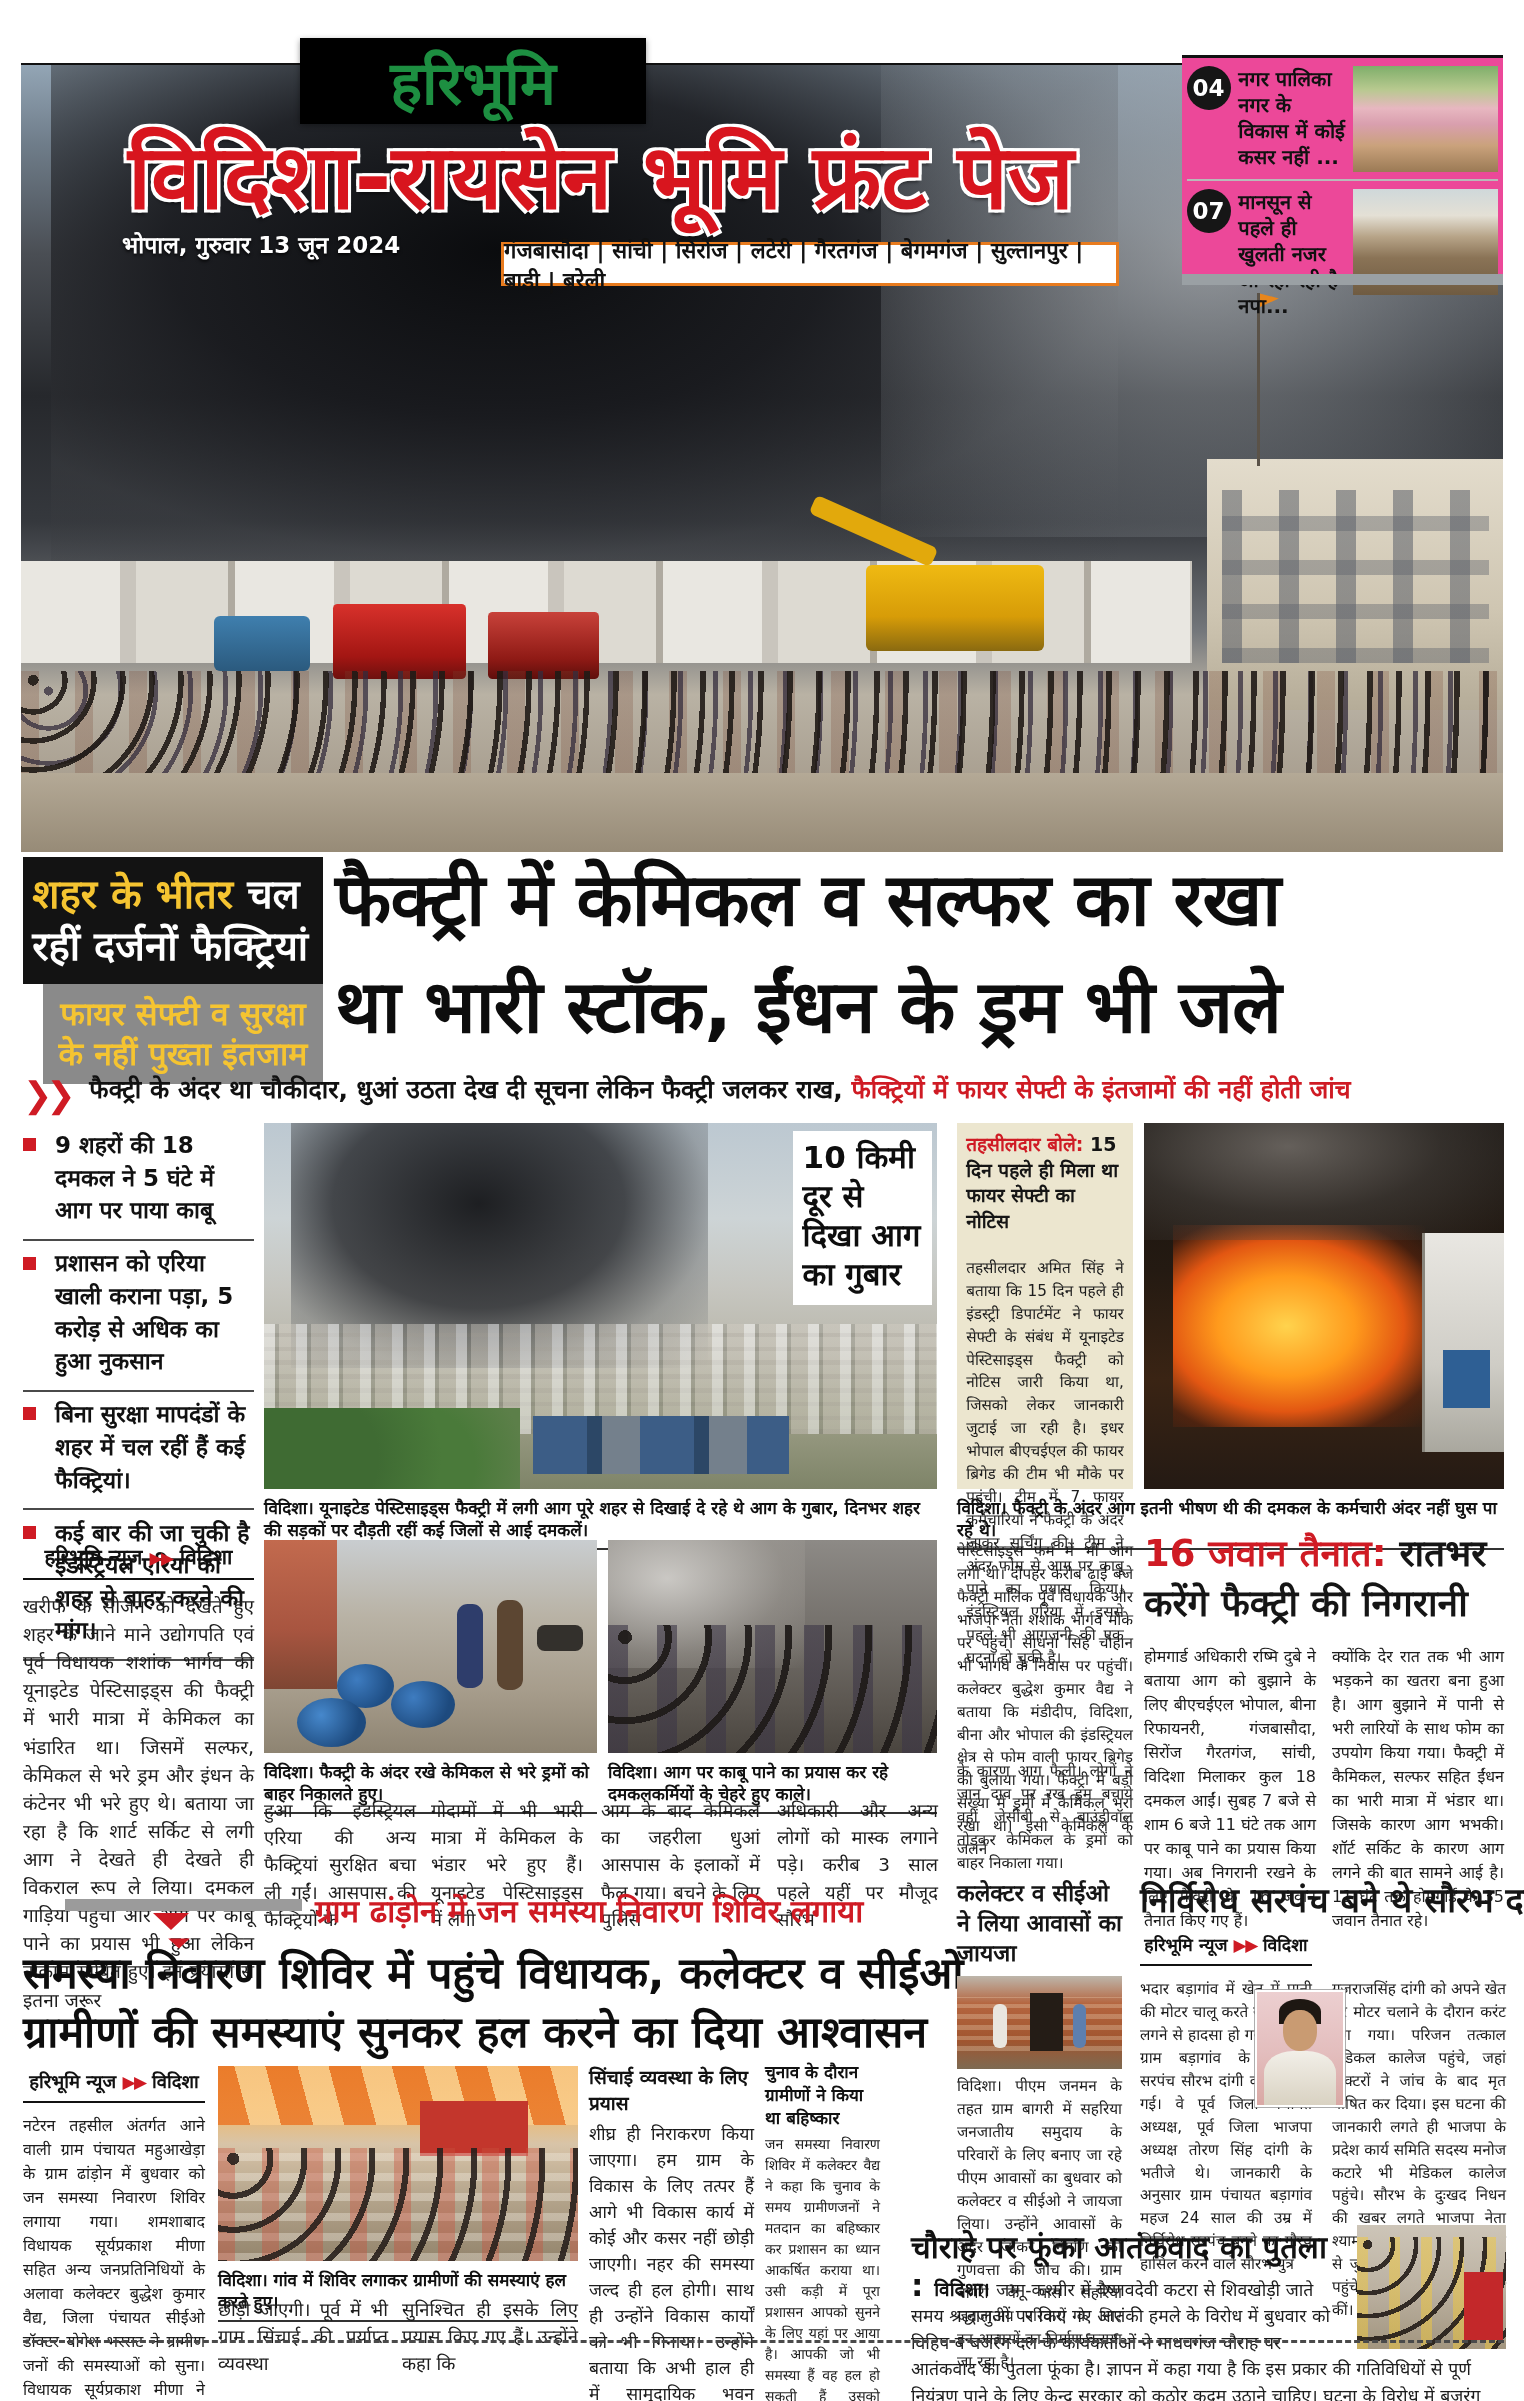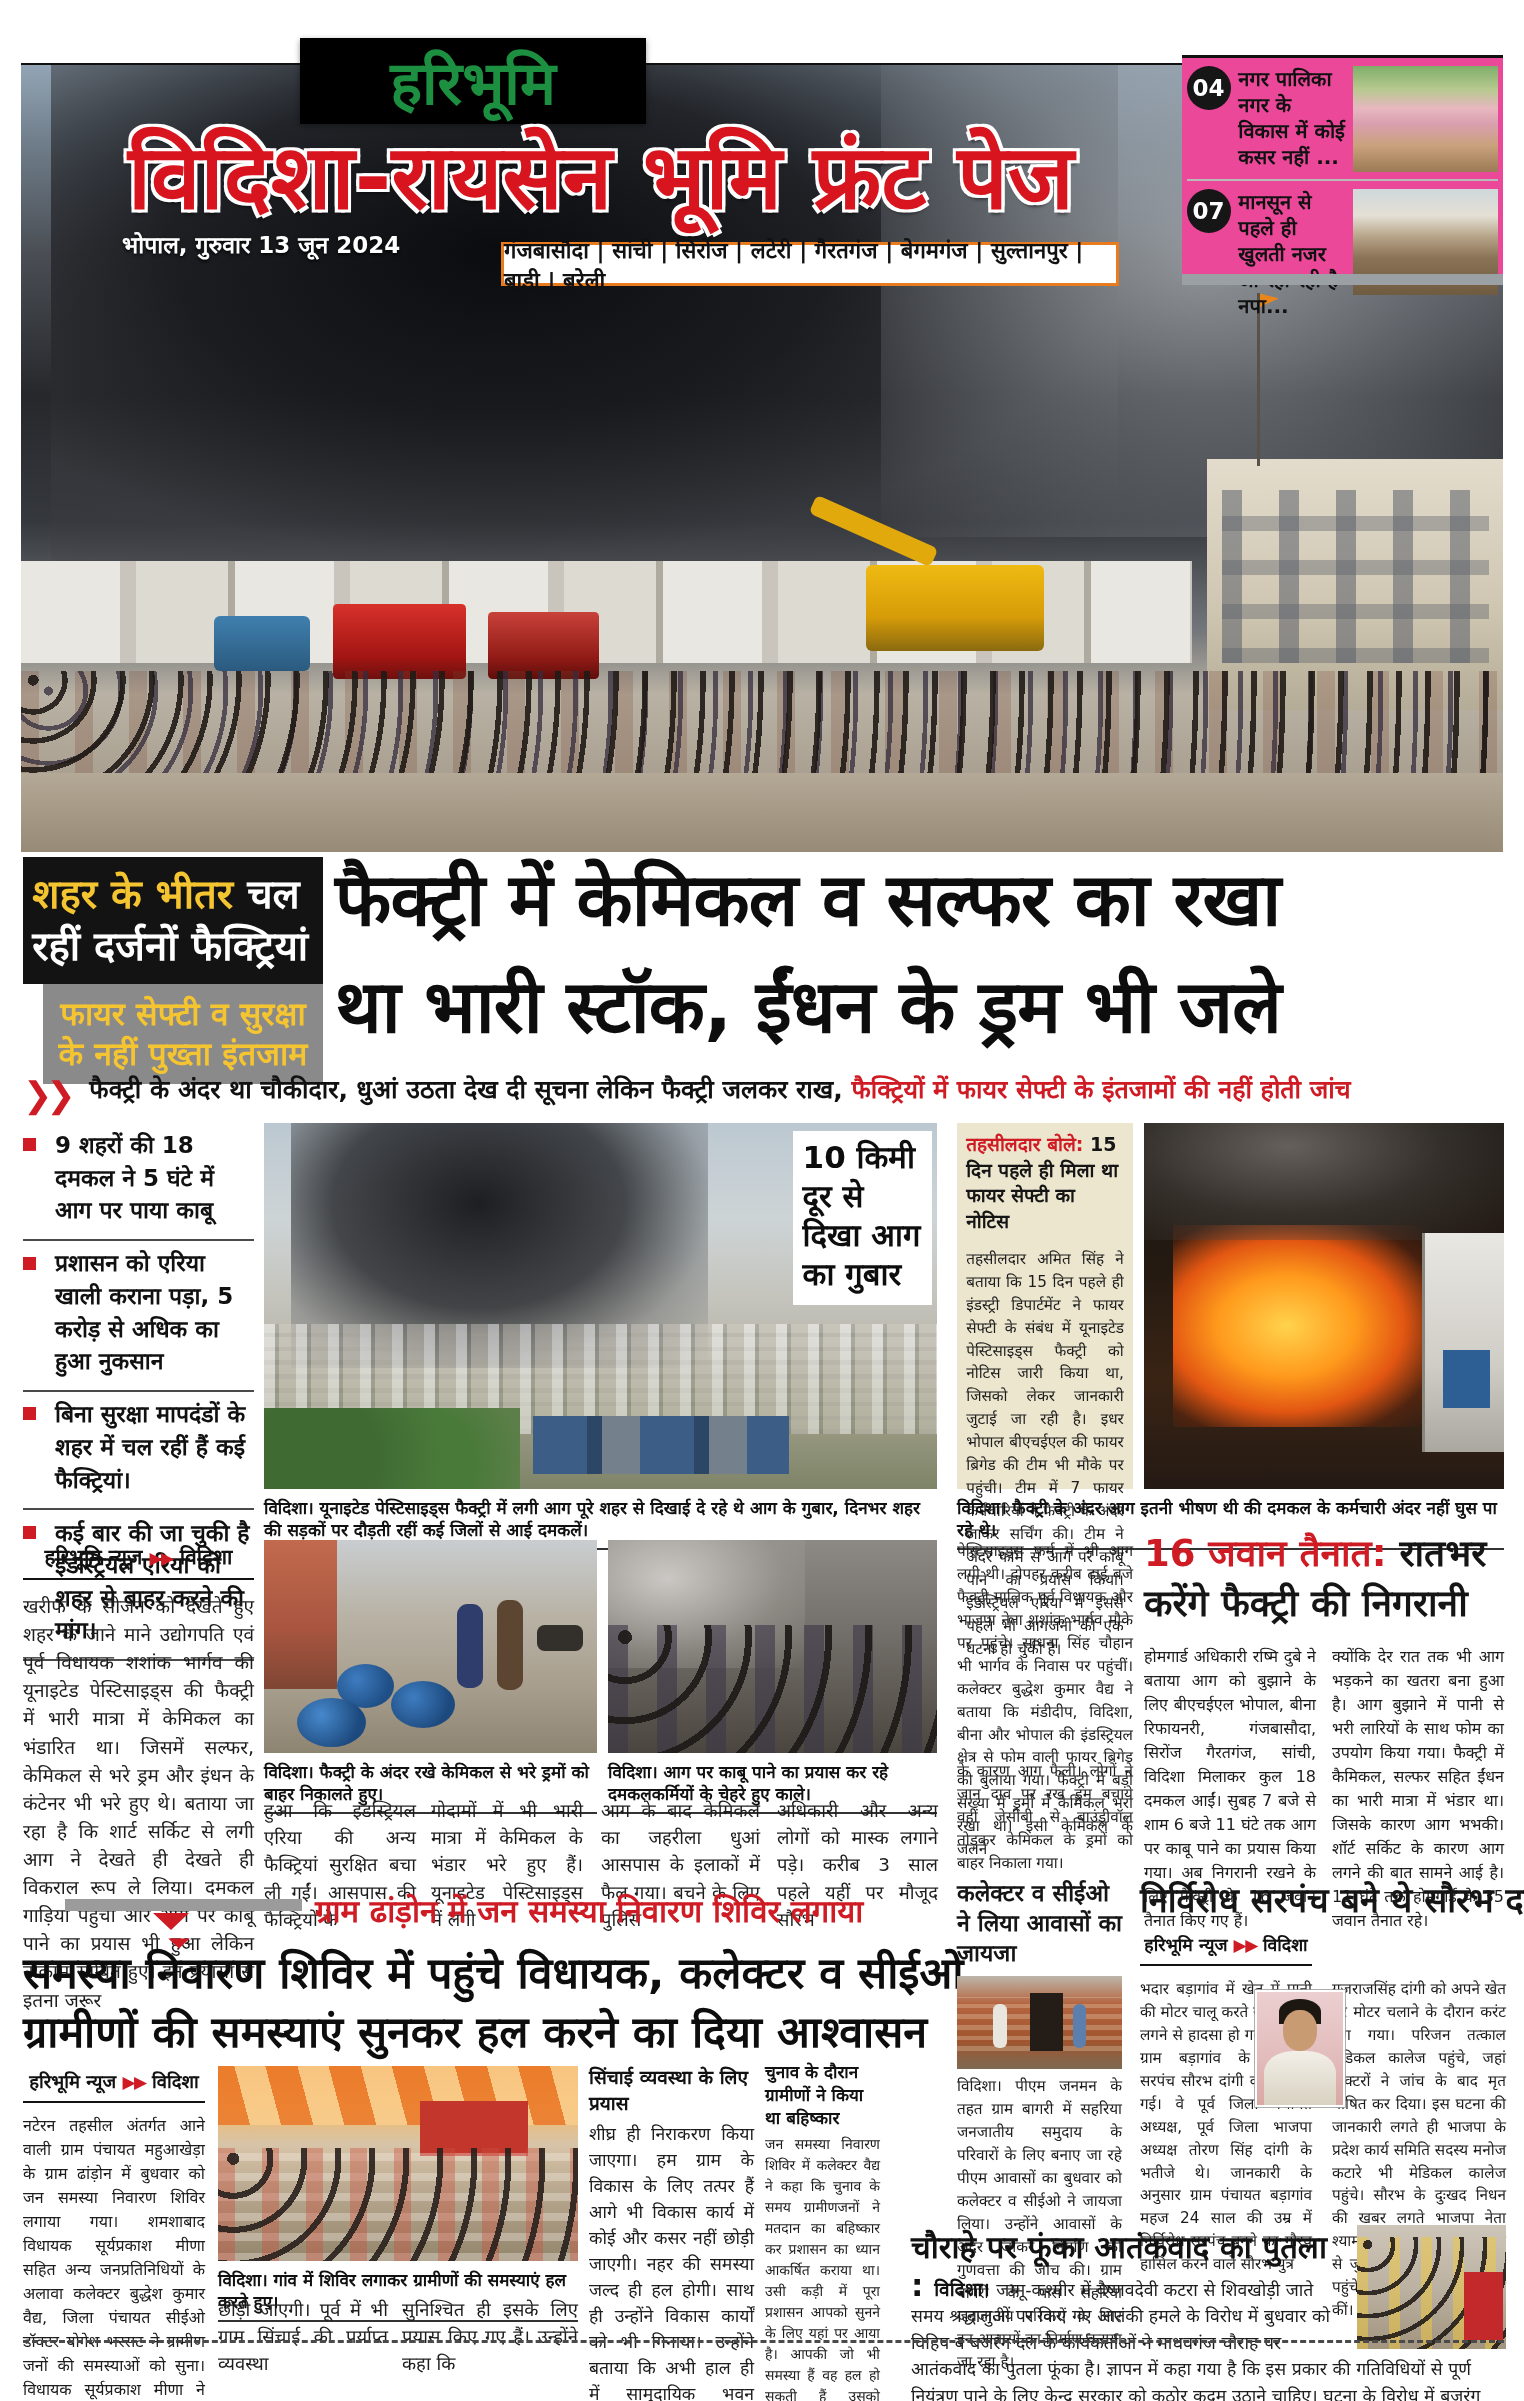--- a/index.html
+++ b/index.html
@@ -124,21 +124,21 @@
   <div class="abs" style="left:0;top:55%;width:100%;height:30%;background:repeating-linear-gradient(90deg,rgba(255,255,255,.5) 0 10.7px,rgba(140,140,130,.35) 10.7px 15.3px,rgba(210,205,195,.45) 15.3px 32px),repeating-linear-gradient(0deg,rgba(120,115,105,.25) 0 4.6px,rgba(0,0,0,0) 4.6px 13.8px);"></div>
   <div class="abs" style="left:0;top:78%;width:38%;height:22%;background:radial-gradient(circle at 20% 60%,#3f6b33 0 30%,rgba(0,0,0,0) 60%),radial-gradient(circle at 60% 70%,#4a7a3a 0 35%,rgba(0,0,0,0) 65%),#5c7f49;"></div>
   <div class="abs" style="left:40%;top:80%;width:38%;height:16%;background:repeating-linear-gradient(90deg,#3c5d86 0 54px,#2c4766 54px 69px,#74808c 69px 107px);"></div>
   <div class="abs" style="right:4.6px;top:7.7px;width:139px;height:174px;background:#fff;padding:7.7px 9.2px;box-sizing:border-box;">
     <div style="font-size:31px;font-weight:800;color:#0d0d0d;line-height:1.25;">10 किमी दूर से दिखा आग का गुबार</div>
   </div>
 </div>
 <div class="abs caption" style="left:264px;top:1492px;width:673px;">विदिशा। यूनाइटेड पेस्टिसाइड्स फैक्ट्री में लगी आग पूरे शहर से दिखाई दे रहे थे आग के गुबार, दिनभर शहर की सड़कों पर दौड़ती रहीं कई जिलों से आई दमकलें।</div>
 
 <div class="abs" style="left:957px;top:1123px;width:176px;height:366px;background:#ece6cf;padding:9.2px 9.2px;box-sizing:border-box;">
-  <div style="font-size:19px;font-weight:800;line-height:1.35;margin-bottom:13px;">
+  <div style="font-size:19px;font-weight:800;line-height:1.35;margin-bottom:22px;">
     <span class="red">तहसीलदार बोले: </span><span>15 दिन पहले ही मिला था फायर सेफ्टी का नोटिस</span>
   </div>
   <div class="body-sm" style="font-size:15.3px;">तहसीलदार अमित सिंह ने बताया कि 15 दिन पहले ही इंडस्ट्री डिपार्टमेंट ने फायर सेफ्टी के संबंध में यूनाइटेड पेस्टिसाइड्स फैक्ट्री को नोटिस जारी किया था, जिसको लेकर जानकारी जुटाई जा रही है। इधर भोपाल बीएचईएल की फायर ब्रिगेड की टीम भी मौके पर पहुंची। टीम में 7 फायर कर्मचारियों ने फैक्ट्री के अंदर जाकर सर्चिंग की। टीम ने अंदर फोम से आग पर काबू पाने का प्रयास किया। इंडस्ट्रियल एरिया में इससे पहले भी आगजनी की एक घटना हो चुकी है।</div>
 </div>
 
 <div class="abs photo" style="left:1144px;top:1123px;width:360px;height:366px;background:linear-gradient(180deg,#17120e 0%,#241a12 40%,#3a2414 70%,#241a14 100%);">
   <div class="abs" style="left:8%;top:28%;width:70%;height:55%;background:radial-gradient(ellipse at 45% 50%,#ffd34d 0%,#ff9a1c 35%,#e25612 60%,rgba(120,40,10,.4) 82%,rgba(0,0,0,0) 100%);"></div>
   <div class="abs" style="left:0;top:0;width:100%;height:32%;background:radial-gradient(ellipse at 40% 20%,rgba(120,115,110,.8) 0%,rgba(70,66,62,.6) 50%,rgba(0,0,0,0) 100%);"></div>
   <div class="abs" style="right:0;top:30%;width:22%;height:60%;background:linear-gradient(180deg,#e9e7e2 0%,#cfcdc6 60%,#a9a79e 100%);border-left:3.1px solid #88857c;"></div>
   <div class="abs" style="right:4%;top:62%;width:13%;height:16%;background:#2e5f94;"></div>

